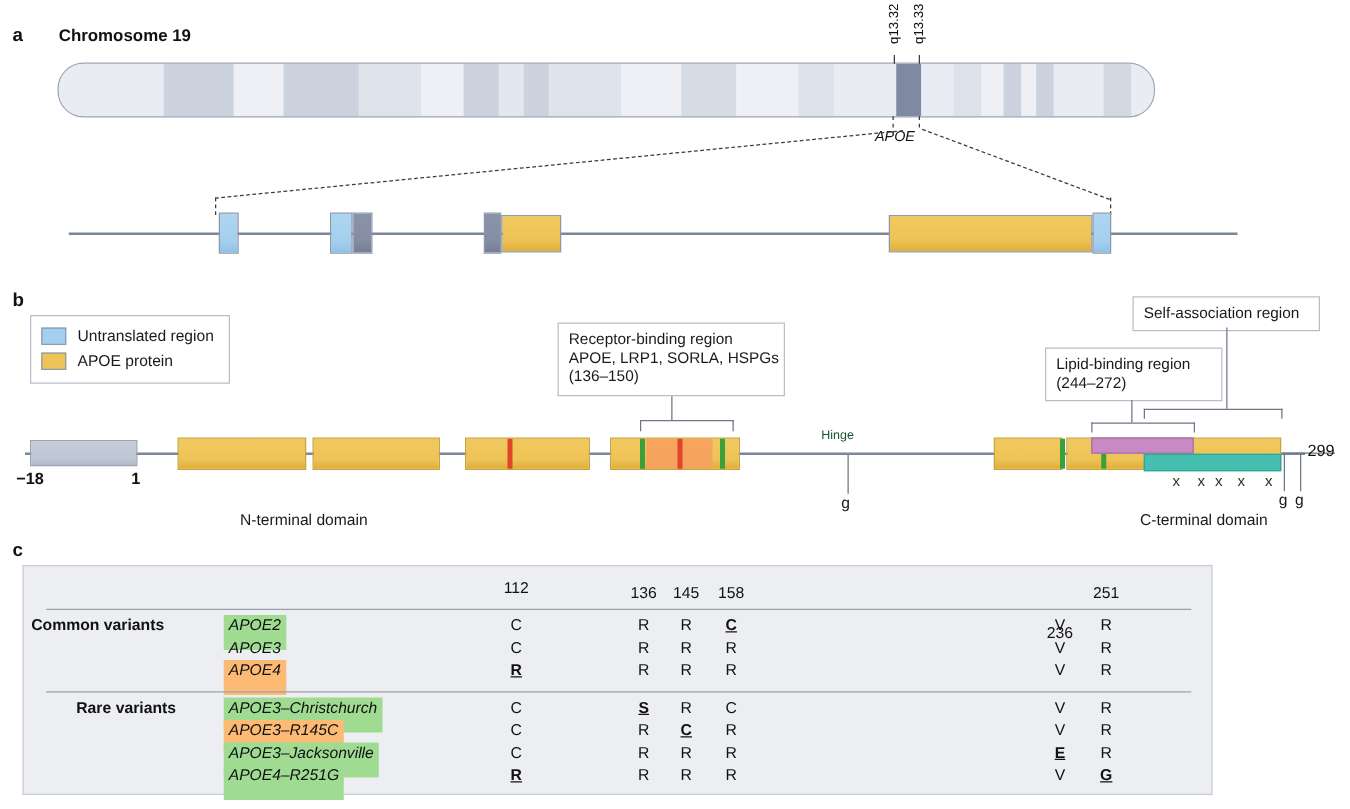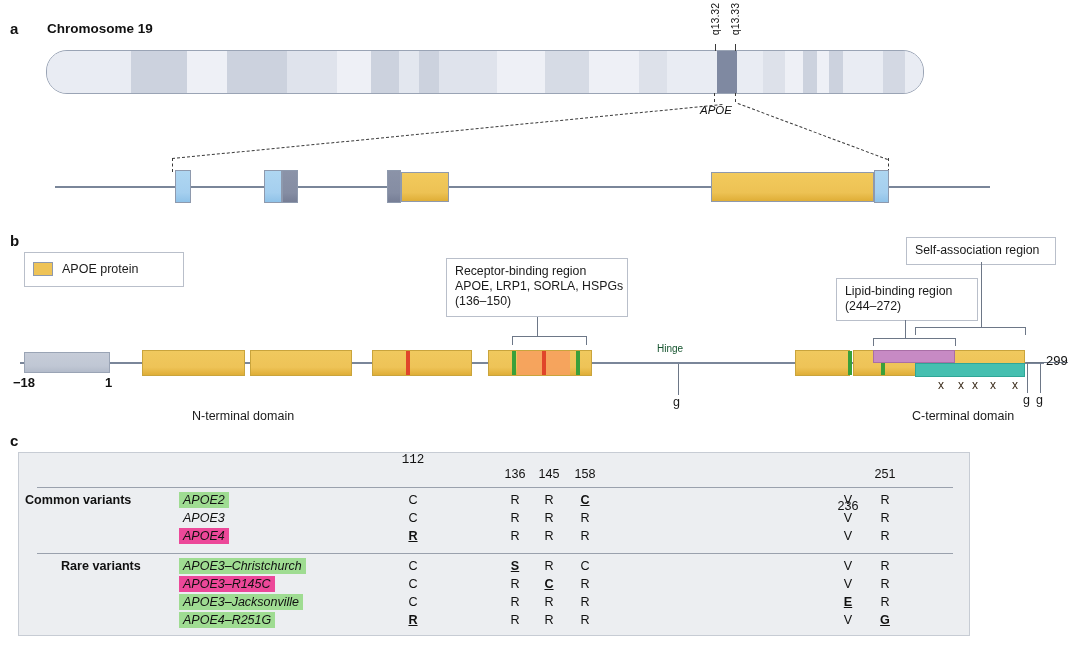--- a/index.html
+++ b/index.html
@@ -99,24 +99,24 @@
 
   
   .ctable{
     position:absolute;left:18px;top:452px;width:952px;height:184px;
     background:#eceef1;border:1px solid #c7ccd4;box-sizing:border-box;
   }
   .hline{position:absolute;height:1px;background:#9aa1ad;}
   .grouplabel{position:absolute;font-size:12.6px;font-weight:bold;color:#111;white-space:nowrap;}
   .vname{
     position:absolute;font-size:12.5px;font-style:italic;color:#111;
-    padding:1px 4px 1px 4px;white-space:nowrap;box-sizing:border-box;
+    padding:1px 4px 13px 4px;white-space:nowrap;box-sizing:border-box;
   }
   .hl-green{background:#9fdc92;}
-  .hl-red{background:#ec4899;}
+  .hl-red{background:#fdba74;}
   .hl-none{background:transparent;}
   .colhdr{position:absolute;font-size:12.6px;color:#111;text-align:center;}
   .cell{position:absolute;font-size:12.6px;color:#111;text-align:center;}
   .cell.bold{font-weight:bold;text-decoration:underline;}
 </style>
 </head>
 <body>
 
 <div class="fig">
 
@@ -174,20 +174,24 @@
       <div class="exon sec" style="left: 387px; top: 170px; width: 14px; height: 33px;"></div>
       <div class="exon prot" style="left: 401px; top: 172px; width: 48px; height: 30px;"></div>
       <div class="exon prot" style="left: 711px; top: 172px; width: 163px; height: 30px;"></div>
       <div class="exon utr" style="left: 874px; top: 170px; width: 15px; height: 33px;"></div>
     </div>
 
   <div class="abs panel-letter" style="left:10px;top:232px;">b</div>
 
   <div class="legend" id="legend-box">
       <div class="legend-row">
+        <span class="swatch" style="background: rgb(165, 207, 239);"></span>
+        <span class="legend-text">Untranslated region</span>
+      </div>
+      <div class="legend-row">
         <span class="swatch" style="background: rgb(238, 195, 87);"></span>
         <span class="legend-text">APOE protein</span>
       </div>
     </div>
 
   <div class="bbar" style="left:20px;top:362px;width:1024px;"></div>
 
   <div class="bbox-gray" style="left:24px;top:352px;width:86px;height:21px;"></div>
   <div class="abs numlabel" style="left:13px;top:375px;font-weight:bold;">−18</div>
   <div class="abs numlabel" style="left:105px;top:375px;font-weight:bold;">1</div>
@@ -256,21 +260,21 @@
   <div class="leaderv" style="left:1027px;top:363px;height:30px;"></div>
   <div class="leaderv" style="left:1040px;top:363px;height:30px;"></div>
   <div class="abs glabel" style="left:1023px;top:393px;">g</div>
   <div class="abs glabel" style="left:1036px;top:393px;">g</div>
 
   <div class="abs domlabel" style="left:192px;top:409px;">N-terminal domain</div>
   <div class="abs domlabel" style="left:912px;top:409px;">C-terminal domain</div>
 
   <div class="abs panel-letter" style="left:10px;top:432px;">c</div>
   <div class="ctable" id="ctable">
-      <div class="colhdr" style="left: 374px; top: 0; width: 40px; font-family: Liberation Mono, monospace;">112</div>
+      <div class="colhdr" style="left: 374px; top: 10px; width: 40px;">112</div>
       <div class="colhdr" style="left: 476px; top: 14px; width: 40px;">136</div>
       <div class="colhdr" style="left: 510px; top: 14px; width: 40px;">145</div>
       <div class="colhdr" style="left: 546px; top: 14px; width: 40px;">158</div>
       <div class="colhdr" style="left: 809px; top: 14px; width: 40px; margin-top: 32px;">236</div>
       <div class="colhdr" style="left: 846px; top: 14px; width: 40px;">251</div>
       <div class="hline" style="left: 18px; top: 34px; width: 916px;"></div>
       <div class="grouplabel" style="left: 6px; top: 40px;">Common variants</div>
       <div class="vname hl-green" style="left: 160px; top: 39px;">APOE2</div>
       <div class="cell" style="left: 374px; top: 40px; width: 40px;">C</div>
       <div class="cell" style="left: 476px; top: 40px; width: 40px;">R</div>

